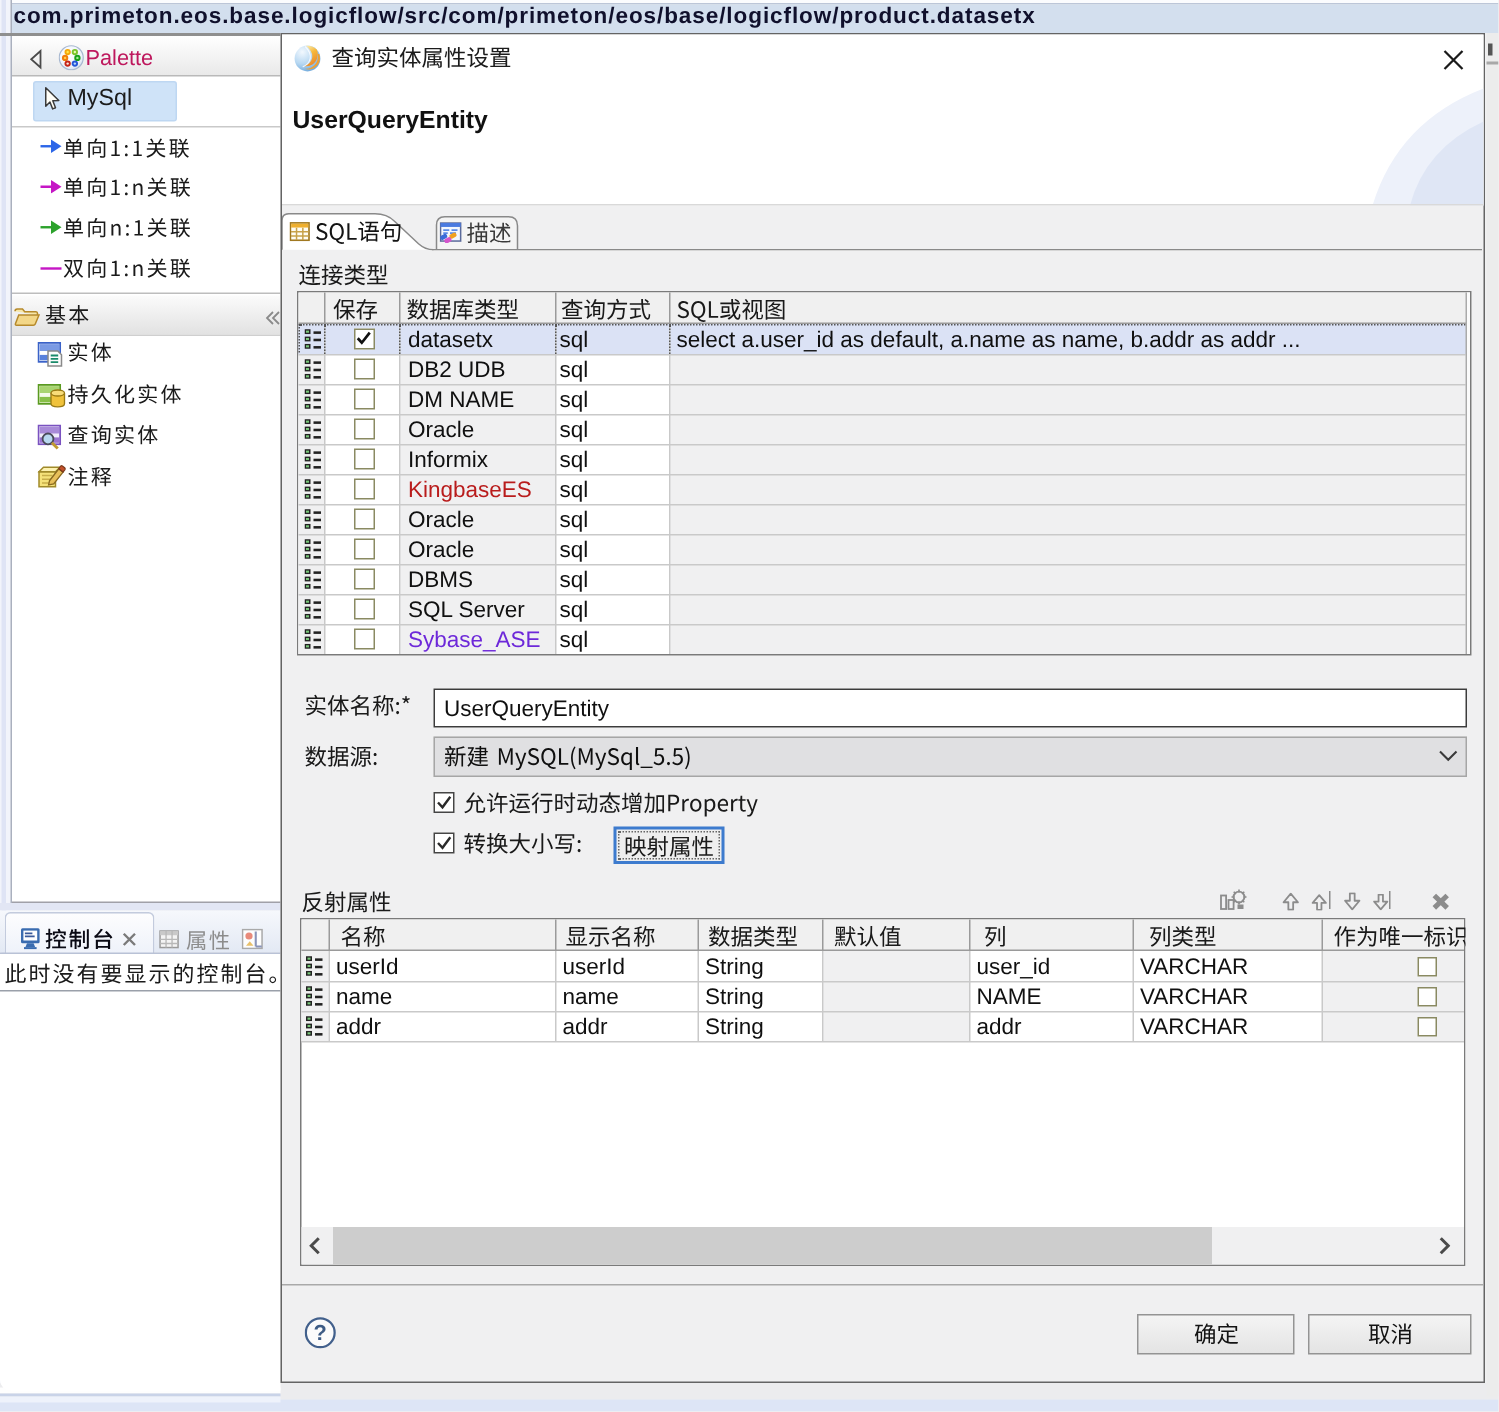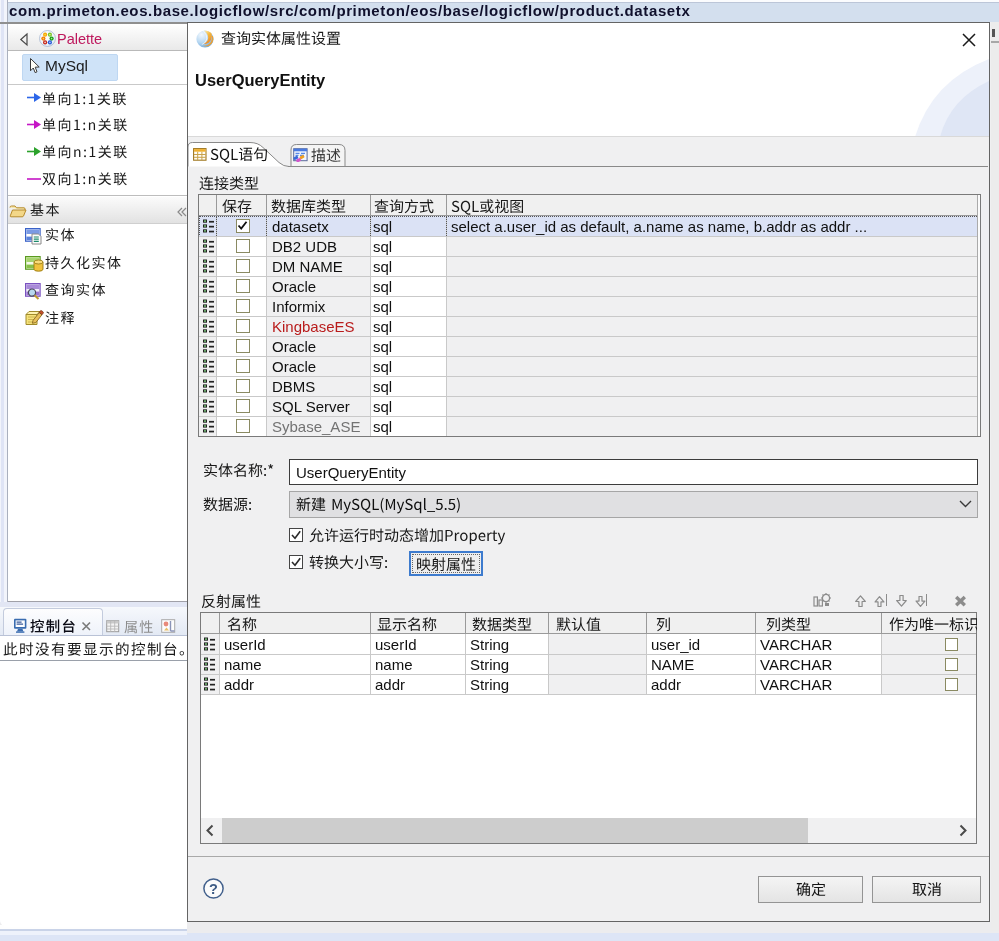--- a/index.html
+++ b/index.html
@@ -572,21 +572,21 @@
     <rect x="1" y="1.4" width="2" height="1.4" fill="#7ac97a"></rect>
 <rect x="0" y="5.4" width="4" height="3.2" fill="#222"></rect>
     <rect x="1" y="6.3" width="2" height="1.4" fill="#7ac97a"></rect>
 <rect x="0" y="10.3" width="4" height="3.2" fill="#222"></rect>
     <rect x="1" y="11.2" width="2" height="1.4" fill="#7ac97a"></rect>
 <rect x="6" y="1.9" width="5" height="1.7" fill="#222"></rect>
     <rect x="6" y="6.8" width="5" height="1.7" fill="#222"></rect>
     <rect x="6" y="11.7" width="5" height="1.7" fill="#222"></rect>
 </svg>
 <div class="a" style="left:236px;top:419px;width:14px;height:14px;background:#fff;border:1px solid #8a8a62;box-sizing:border-box"></div>
-<div class="a" style="left:272px;top:418px;font-size:15px;color:#737373;white-space:nowrap">Sybase_ASE</div>
+<div class="a" style="left:272px;top:418px;font-size:15px;color:#6d28d9;white-space:nowrap">Sybase_ASE</div>
 <div class="a" style="left:373px;top:418px;font-size:15px;color:#101010">sql</div>
 <div class="a" style="left:199px;top:236px;width:778px;height:1px;background:#c9c9c9"></div>
 <div class="a" style="left:199px;top:256px;width:778px;height:1px;background:#c9c9c9"></div>
 <div class="a" style="left:199px;top:276px;width:778px;height:1px;background:#c9c9c9"></div>
 <div class="a" style="left:199px;top:296px;width:778px;height:1px;background:#c9c9c9"></div>
 <div class="a" style="left:199px;top:316px;width:778px;height:1px;background:#c9c9c9"></div>
 <div class="a" style="left:199px;top:336px;width:778px;height:1px;background:#c9c9c9"></div>
 <div class="a" style="left:199px;top:356px;width:778px;height:1px;background:#c9c9c9"></div>
 <div class="a" style="left:199px;top:376px;width:778px;height:1px;background:#c9c9c9"></div>
 <div class="a" style="left:199px;top:396px;width:778px;height:1px;background:#c9c9c9"></div>

